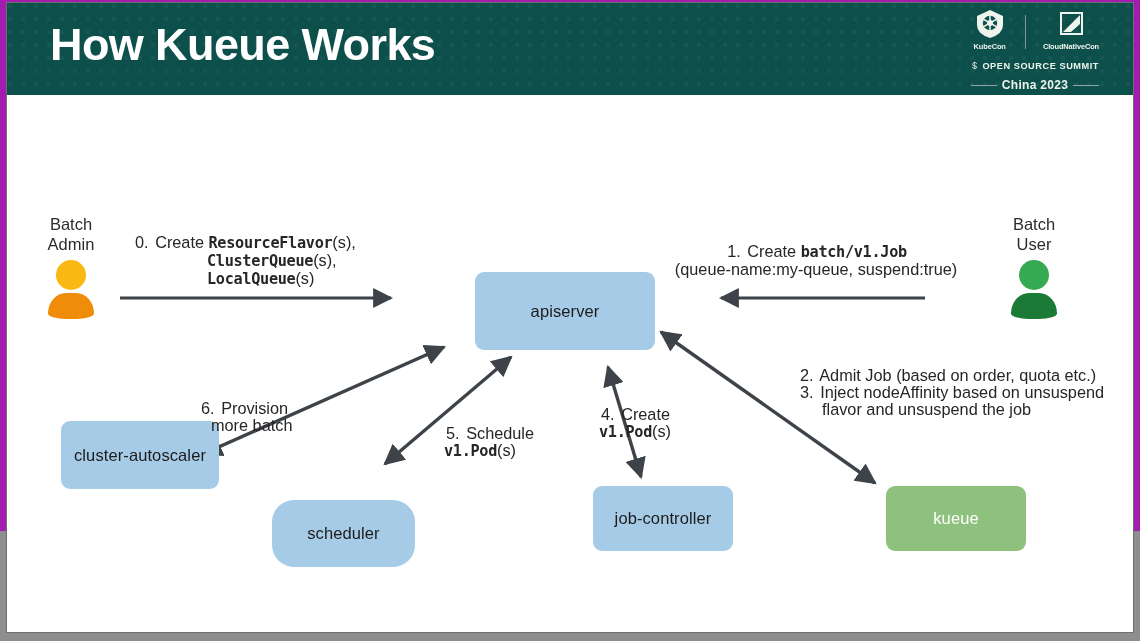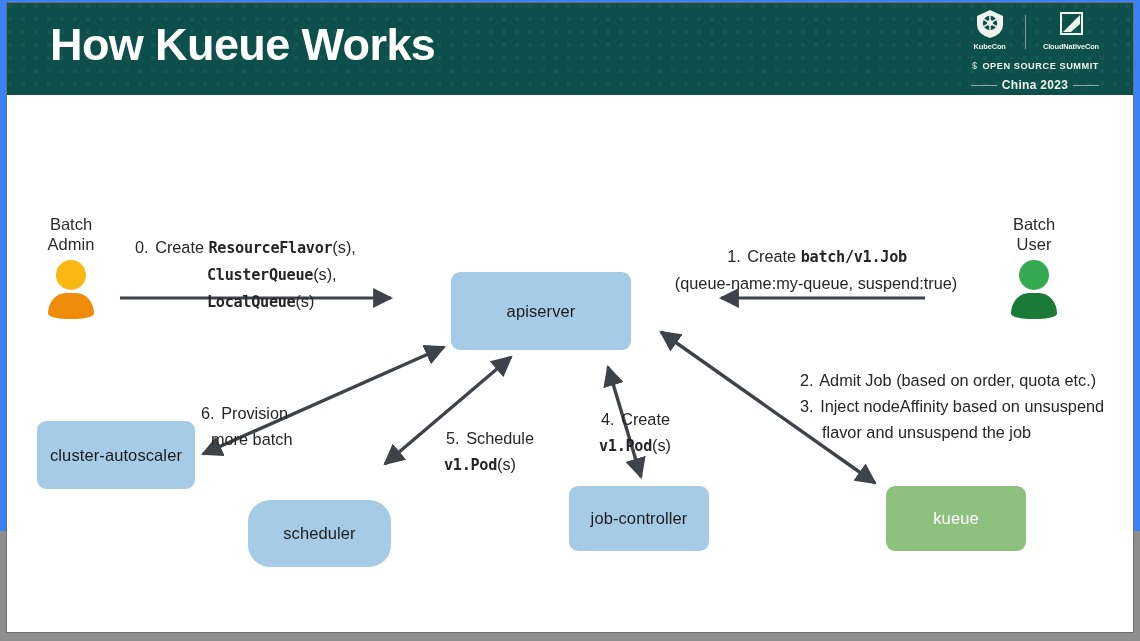--- a/index.html
+++ b/index.html
@@ -12,21 +12,21 @@
     height: 641px;
     overflow: hidden;
     font-family: "Liberation Sans", sans-serif;
   }
 
   
   #slide-frame {
     position: absolute;
     left: 0; top: 0;
     width: 1140px; height: 531px;
-    background: #3b82f6;
+    background: #a21caf;
     box-sizing: border-box;
     padding-left: 22px;
   }
   #slide {
     position: absolute;
     left: 7px; top: 3px;
     width: 1126px; height: 629px;
     background: #fdfdfd;
     overflow: hidden;
     box-shadow: 0 0 0 1px #6f6f6f;
@@ -135,21 +135,21 @@
   .node {
     position: absolute;
     border-radius: 9px;
     display: flex;
     align-items: center;
     justify-content: center;
     font-size: 16.5px;
     letter-spacing: 0.1px;
     box-sizing: border-box;
   }
-  .node.blue { background: #a6cbe7; color: #1c1c1c; }
+  .node.blue { background: #a6cbe7; color: #1c1c1c; margin-left: 24px; }
   .node.green { background: #8fc17e; color: #ffffff; }
 
   
   .actor { position: absolute; width: 84px; text-align: center; }
   .actor-label {
     font-size: 16.5px; color: #2b2b2b; line-height: 20px;
   }
   .actor-figure {
     position: relative; width: 46px; height: 58px; margin: 6px auto 0 auto;
   }
@@ -161,21 +161,21 @@
     position: absolute; left: 0; top: 33px;
     width: 46px; height: 26px;
     border-radius: 50% 50% 50% 50% / 100% 100% 28% 28%;
   }
 
   
   .step {
     position: absolute;
     font-size: 16.3px;
     color: #262626;
-    line-height: 26px;
+    line-height: 17px;
     white-space: nowrap;
   }
   .step .num {
     position: relative;
     display: inline-block;
     padding: 0 2px;
   }
   .step .num::before {
     content: "";
     position: absolute;

